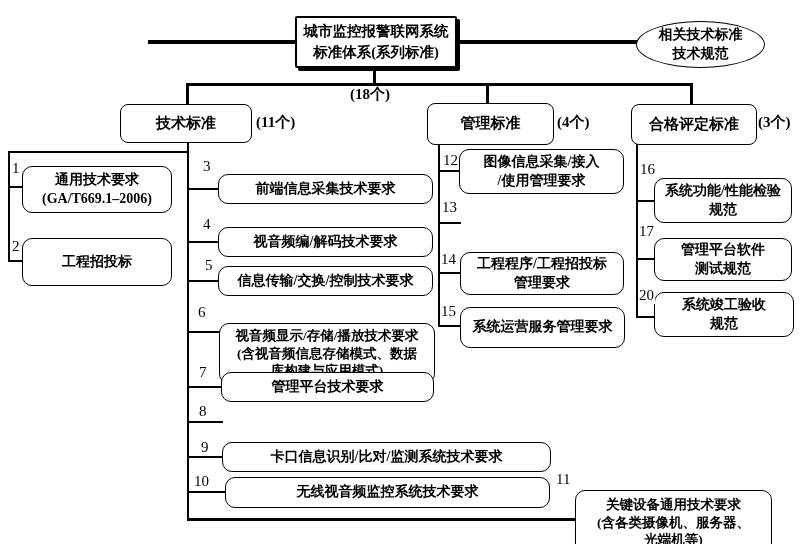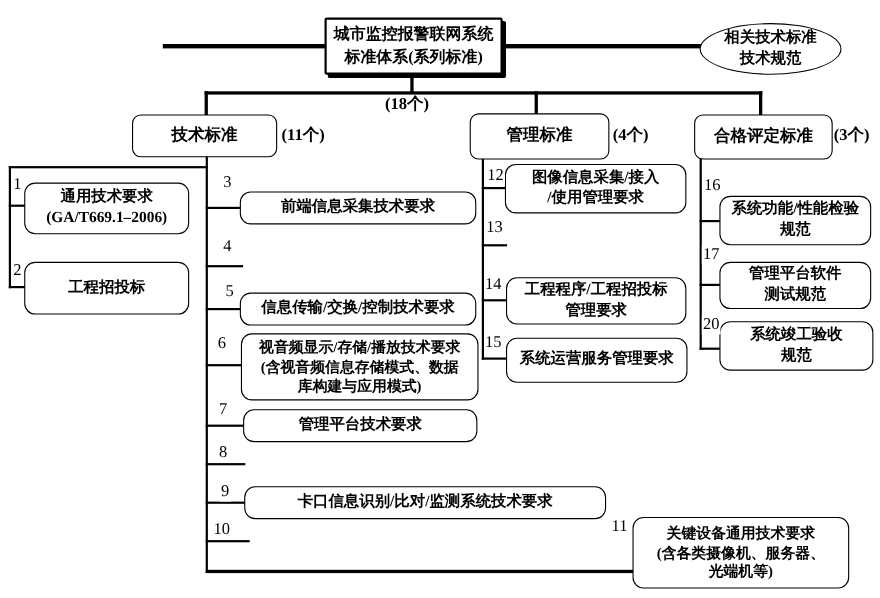--- a/index.html
+++ b/index.html
@@ -3,21 +3,21 @@
 <meta charset="utf-8">
 <style>
   html,body{margin:0;padding:0;background:#fff;}
   #canvas{position:relative;width:800px;height:544px;background:#fff;overflow:hidden;
           font-family:"Liberation Serif","DejaVu Serif",serif;color:#000;}
   .line{position:absolute;background:#000;z-index:1;}
   .box{position:absolute;z-index:2;background:#fff;border:1.5px solid #000;border-radius:10px;
        display:flex;align-items:center;justify-content:center;text-align:center;
        font-weight:bold;font-size:14px;line-height:1.3;white-space:pre-line;}
   .hdr{border-radius:8px;font-size:15px;}
-  .small{font-size:13.5px;line-height:1.33;}
+  .small{font-size:13.5px;line-height:1.33;margin-top:20px;}
   .titlebox{position:absolute;z-index:2;background:#fff;border:2px solid #000;border-radius:2px;
        box-shadow:3px 3px 0 #000;display:flex;align-items:center;justify-content:center;
        text-align:center;font-weight:bold;font-size:14.5px;line-height:1.45;white-space:pre-line;}
   .ellipse{position:absolute;z-index:2;background:#fff;border:1.5px solid #000;border-radius:50%;
        display:flex;align-items:center;justify-content:center;text-align:center;
        font-weight:bold;font-size:14px;line-height:1.35;white-space:pre-line;}
   .num{position:absolute;z-index:3;font-size:15px;font-weight:normal;background:#fff;padding:0 1px;}
   .cnt{position:absolute;z-index:3;font-size:15px;font-weight:bold;}
 </style>
 </head>
@@ -74,32 +74,34 @@
 
   <div class="num" style="left:11px;top:160px">1</div>
   <div class="box" style="left:22px;top:166px;width:148px;height:45px">通用技术要求
 (GA/T669.1–2006)</div>
   <div class="num" style="left:11px;top:238px">2</div>
   <div class="box" style="left:22px;top:238px;width:148px;height:46px">工程招投标</div>
 
   <div class="num" style="left:202px;top:158px">3</div>
   <div class="box" style="left:218px;top:174px;width:213px;height:28px">前端信息采集技术要求</div>
   <div class="num" style="left:202px;top:216px">4</div>
+  <div class="box" style="left:218px;top:227px;width:213px;height:28px">视音频编/解码技术要求</div>
   <div class="num" style="left:204px;top:257px">5</div>
   <div class="box" style="left:218px;top:266px;width:213px;height:28px">信息传输/交换/控制技术要求</div>
   <div class="num" style="left:197px;top:304px">6</div>
   <div class="box small" style="left:219px;top:303px;width:214px;height:59px">视音频显示/存储/播放技术要求
 (含视音频信息存储模式、数据
 库构建与应用模式)</div>
   <div class="num" style="left:198px;top:364px">7</div>
   <div class="box" style="left:221px;top:372px;width:211px;height:28px">管理平台技术要求</div>
   <div class="num" style="left:198px;top:403px">8</div>
   <div class="num" style="left:200px;top:439px">9</div>
   <div class="box" style="left:222px;top:442px;width:327px;height:28px">卡口信息识别/比对/监测系统技术要求</div>
   <div class="num" style="left:193px;top:473px">10</div>
+  <div class="box" style="left:225px;top:477px;width:323px;height:29px">无线视音频监控系统技术要求</div>
   <div class="num" style="left:555px;top:471px">11</div>
   <div class="box small" style="left:575px;top:470px;width:195px;height:63px">关键设备通用技术要求
 (含各类摄像机、服务器、
 光端机等)</div>
 
   <div class="num" style="left:442px;top:152px">12</div>
   <div class="box" style="left:459px;top:149px;width:163px;height:43px">图像信息采集/接入
 /使用管理要求</div>
   <div class="num" style="left:441px;top:199px">13</div>
   <div class="num" style="left:440px;top:251px">14</div>

